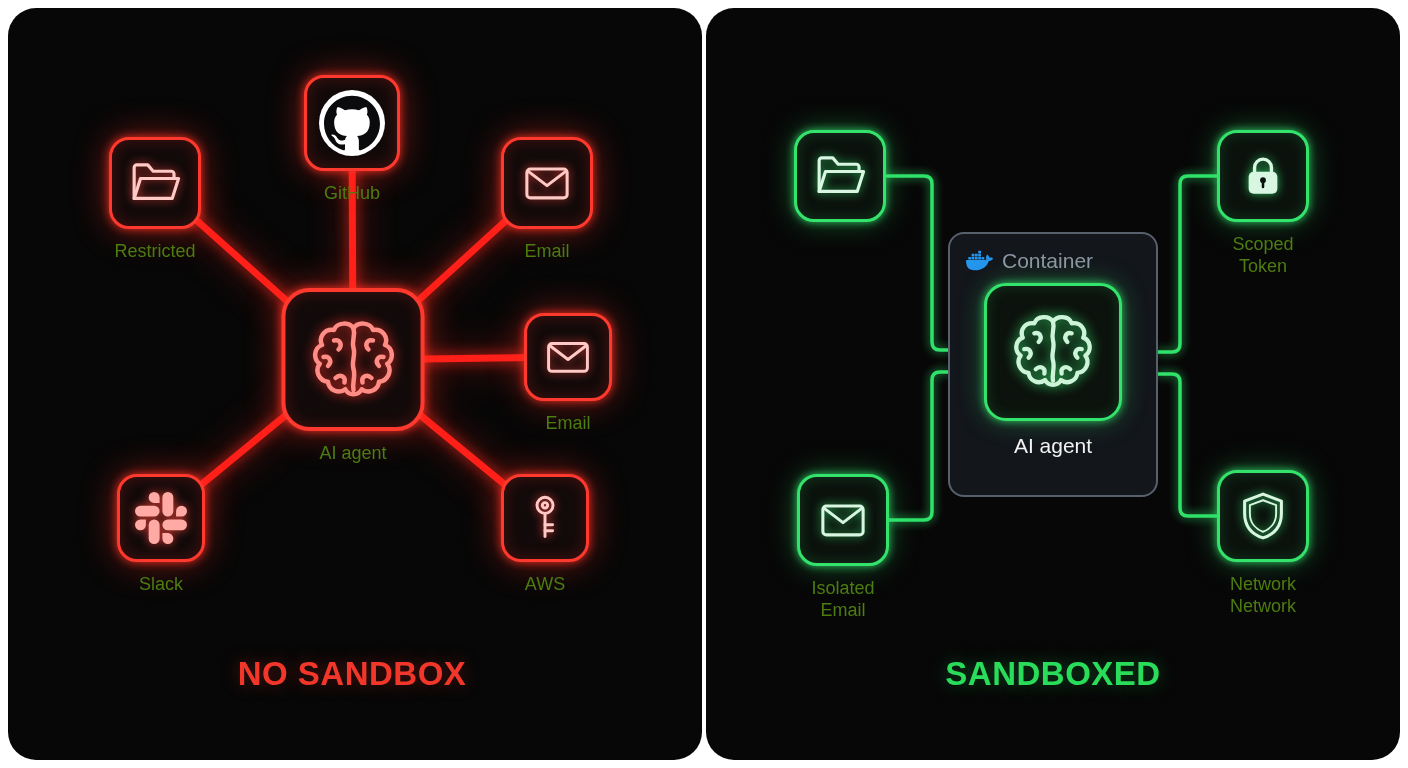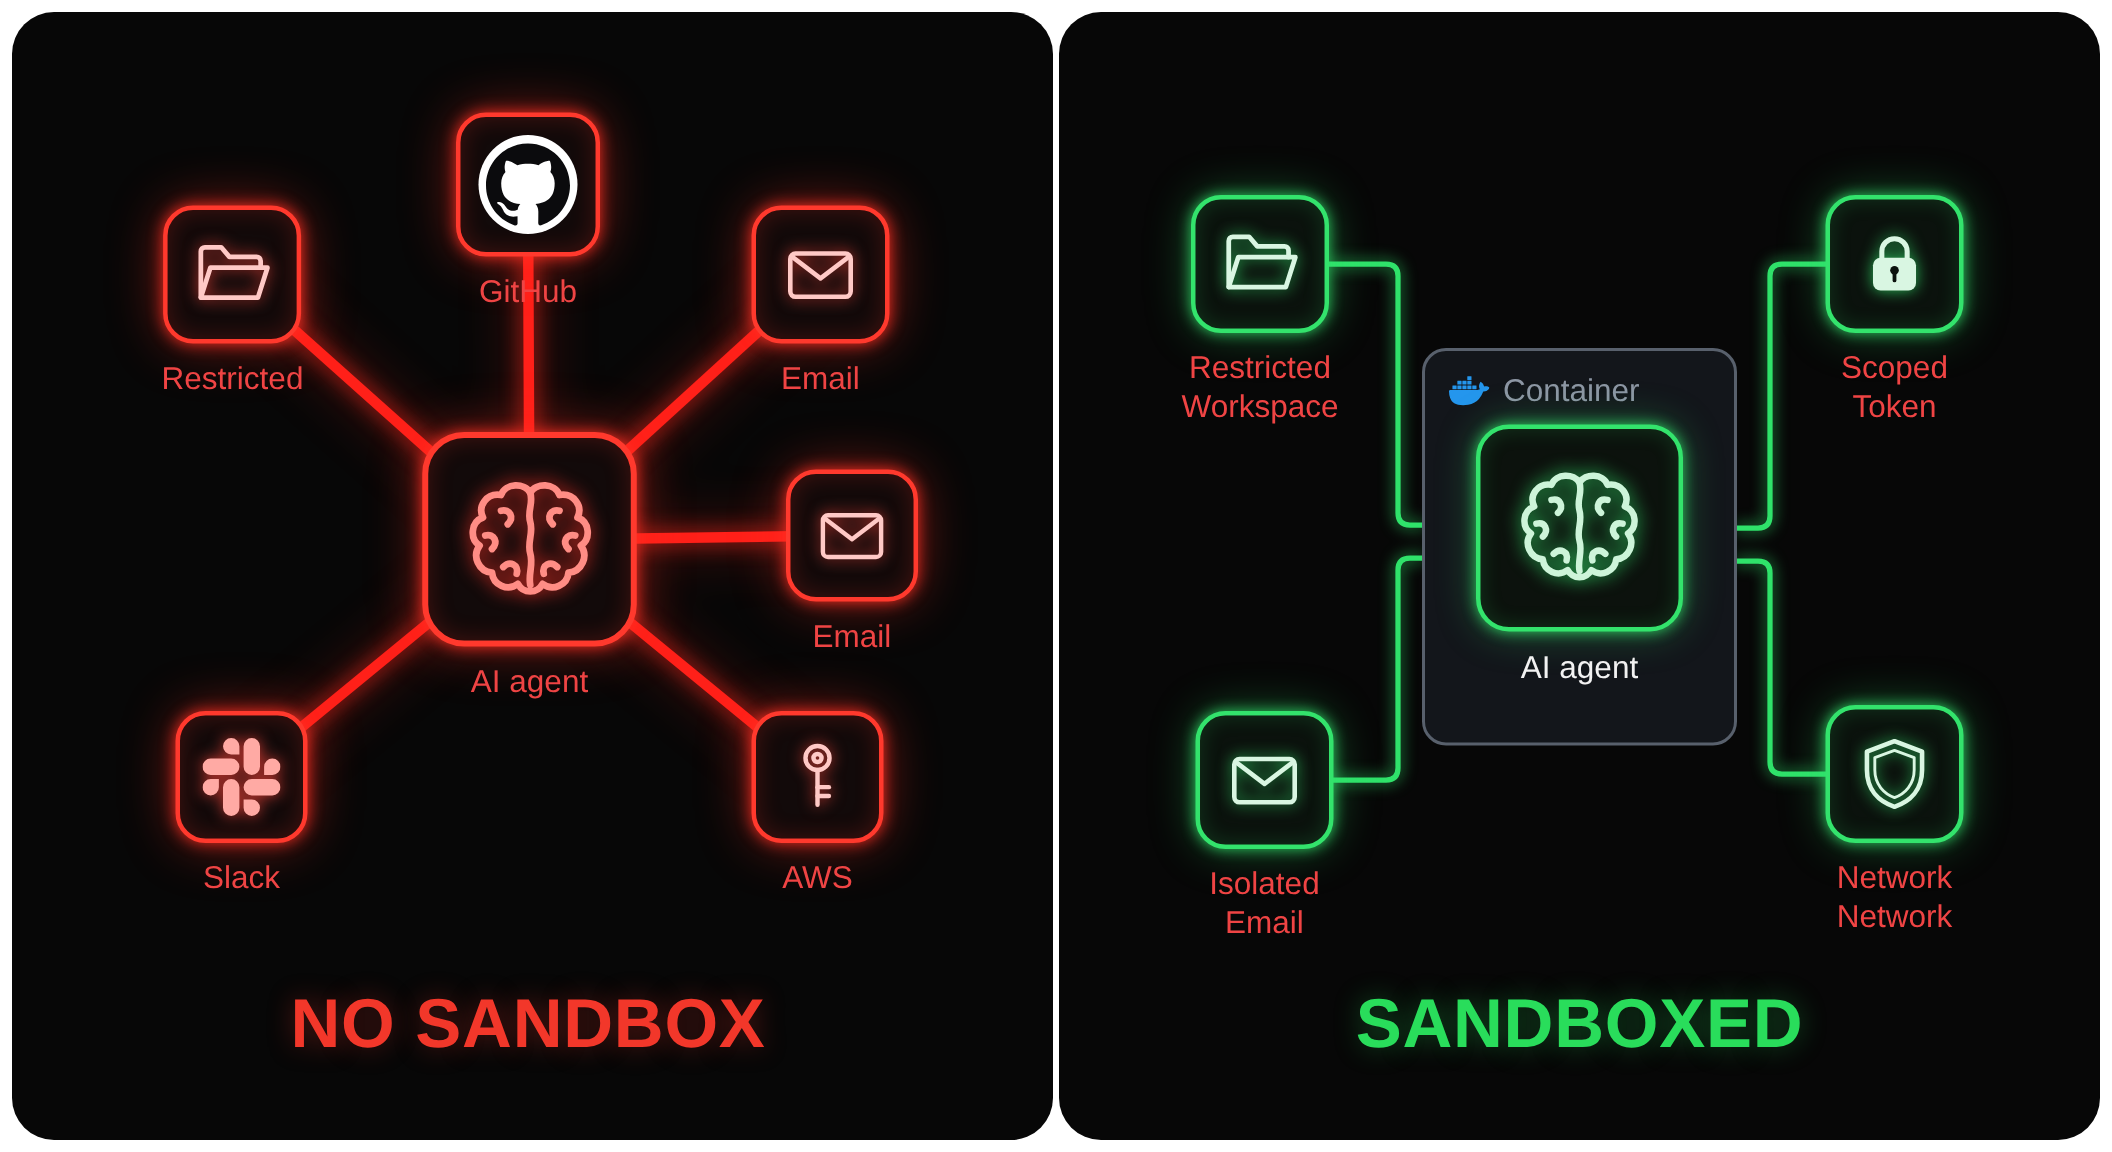--- a/index.html
+++ b/index.html
@@ -20,39 +20,39 @@
   .box{display:flex;align-items:center;justify-content:center;box-sizing:border-box;border-radius:20px;}
   .red .box{
     background:#120a0a;border:3px solid #ff392d;
     box-shadow:0 0 10px rgba(255,48,36,.9),0 0 36px rgba(255,48,36,.45),inset 0 0 16px rgba(255,48,36,.22);
   }
   .green .box{
     background:#0b120d;border:3px solid #33e36c;
     box-shadow:0 0 9px rgba(51,227,108,.85),0 0 30px rgba(51,227,108,.35),inset 0 0 14px rgba(51,227,108,.18);
   }
   .box.big{border-radius:28px;}
-  .node-label{color:#ef4444;font-size:21px;text-align:center;line-height:1.24;max-width:150px;}
+  .node-label{color:#4d7c0f;font-size:18px;text-align:center;line-height:1.24;max-width:150px;}
 
   .icon-red{color:#ffc9c6;filter:drop-shadow(0 0 5px rgba(255,70,60,.8));}
   .brain-red{color:#ff8d85;filter:drop-shadow(0 0 6px rgba(255,50,40,.9));}
   .icon-green{color:#d9f6e2;filter:drop-shadow(0 0 5px rgba(51,227,108,.8));}
   .brain-green{color:#cdf4d9;filter:drop-shadow(0 0 6px rgba(51,227,108,.9));}
 
   .gh-circle{width:66px;height:66px;background:#ffffff;border-radius:50%;display:flex;align-items:center;justify-content:center;}
 
   .container-box{
     position:absolute;left:948px;top:232px;width:210px;height:265px;box-sizing:border-box;
     background:#13161b;border:2px solid #58606c;border-radius:16px;
     display:flex;flex-direction:column;align-items:center;
   }
   .container-header{align-self:flex-start;display:flex;align-items:center;gap:9px;padding:13px 0 0 16px;color:#8d96a4;font-size:21px;}
   .ai-box-green{width:138px;height:138px;margin-top:9px;border-radius:22px;}
   .ai-label{margin-top:13px;color:#f2f2f2;font-size:21px;}
 
-  .panel-title{position:absolute;transform:translateX(-50%);top:655px;font-size:46px;font-weight:800;letter-spacing:.5px;white-space:nowrap;text-align:center;}
+  .panel-title{position:absolute;transform:translateX(-50%);top:655px;font-size:33px;font-weight:800;letter-spacing:.5px;white-space:nowrap;text-align:center;}
   .title-red{left:352px;color:#f2372a;text-shadow:0 0 18px rgba(242,55,42,.35);}
   .title-green{left:1053px;color:#29dd5b;text-shadow:0 0 18px rgba(41,221,91,.35);}
 </style>
 </head>
 <body>
 
 <div>
 
   <section class="panel panel-left"></section>
   <section class="panel panel-right"></section>
@@ -155,21 +155,20 @@
 
   <h1 class="panel-title title-red" style="margin:0;">NO SANDBOX</h1>
 
   <div class="node green" style="left:840px;top:130px;">
     <div class="box" style="width:92px;height:92px;">
       <svg class="icon-green" width="58" height="58" viewBox="0 0 64 64" fill="none" stroke="currentColor" stroke-width="3.5" stroke-linejoin="round" stroke-linecap="round">
         <path d="M9 49 V15 a3 3 0 0 1 3 -3 h12 l6 7 h20 a3 3 0 0 1 3 3 v5"></path>
         <path d="M9 49 L16 27 h42 L51 49 Z"></path>
       </svg>
     </div>
-    <div class="node-label" style="max-width:130px;">Restricted Workspace</div>
   </div>
 
   <div class="node green" style="left:1263px;top:130px;">
     <div class="box" style="width:92px;height:92px;">
       <svg class="icon-green" width="54" height="54" viewBox="0 0 64 64">
         <path d="M22 28 v-6 a10 10 0 0 1 20 0 v6" fill="none" stroke="currentColor" stroke-width="4" stroke-linecap="round"></path>
         <rect x="15" y="27" width="34" height="26" rx="6" fill="currentColor"></rect>
         <circle cx="32" cy="37" r="3.4" fill="#0b120d"></circle>
         <rect x="30.5" y="38.5" width="3" height="8" rx="1.5" fill="#0b120d"></rect>
       </svg>

